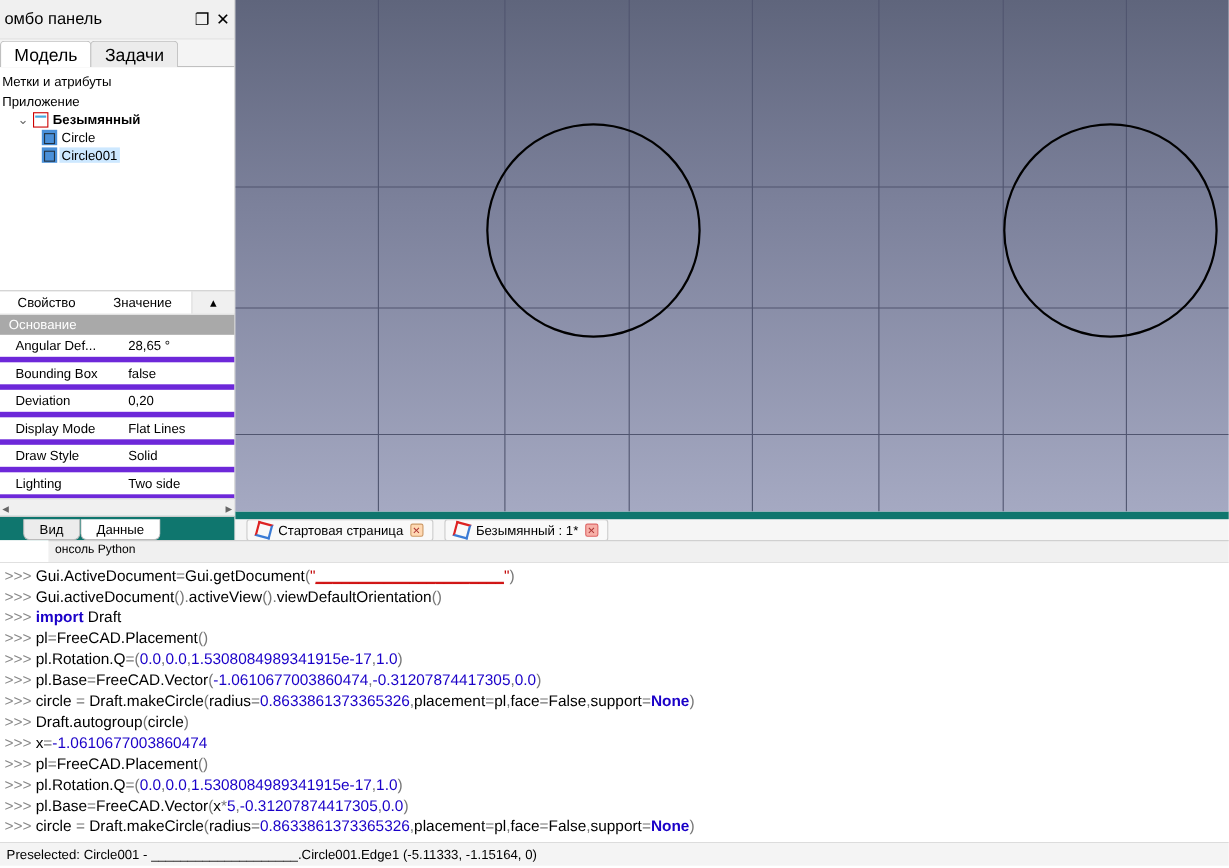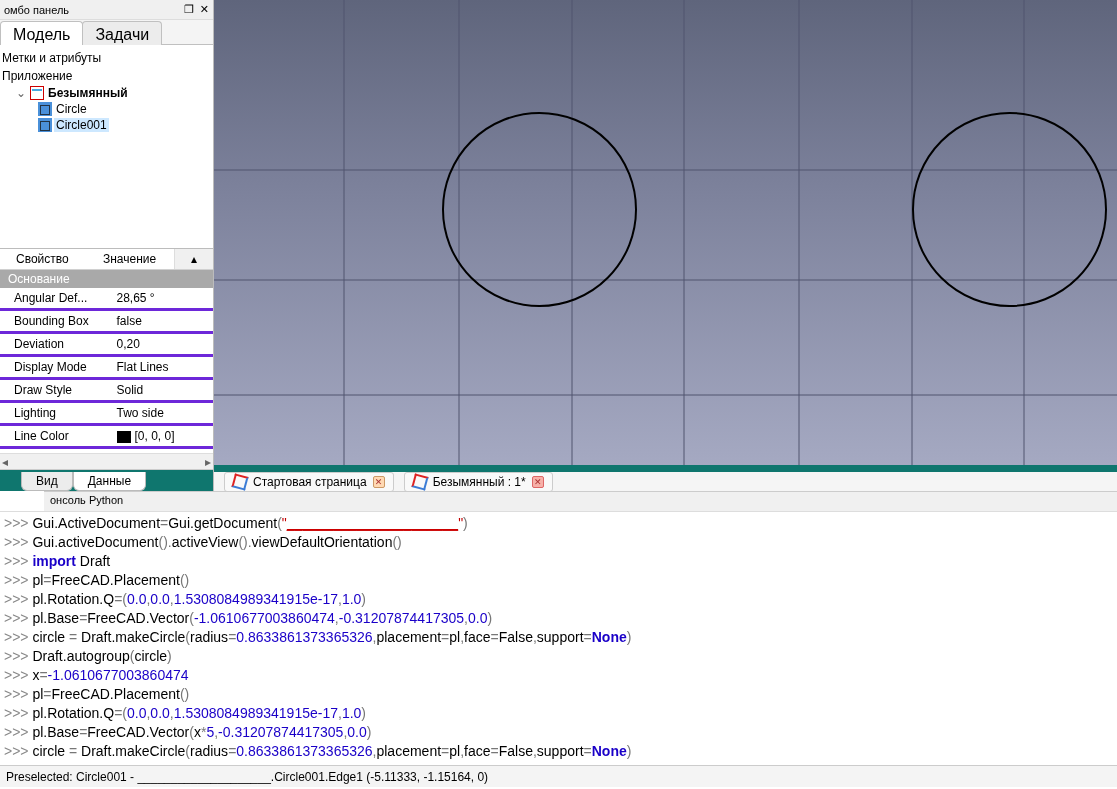--- a/index.html
+++ b/index.html
@@ -18,23 +18,23 @@
   
   .combo-panel {
     width: 214px;
     display: flex;
     flex-direction: column;
     border-right: 1px solid #bcbcbc;
     background: #f0f0f0;
   }
   .combo-title {
     display: flex; align-items: center; justify-content: space-between;
-    height: 20px; padding: 0 4px;
+    height: 36px; padding: 0 4px;
     background: #f0f0f0; border-bottom: 1px solid #ddd;
-    font-size: 11px;
+    font-size: 15px;
   }
   .combo-title .ctl { display: flex; gap: 6px; }
   .ctl span { cursor: pointer; }
   .panel-tabs {
     display: flex; height: 24px; background: #f4f4f4;
   }
   .panel-tab {
     padding: 4px 12px; border: 1px solid #c0c0c0; border-bottom: none;
     background: #fff; border-radius: 4px 4px 0 0; margin-right: -1px;
     font-size: 16px; position: relative; top: 1px;
@@ -62,21 +62,21 @@
     flex: 1; display: flex; flex-direction: column; border-top: 1px solid #bcbcbc;
     background: #fff; min-height: 0;
   }
   .prop-header { display: flex; border-bottom: 1px solid #d0d0d0; }
   .prop-header div { flex:1; padding: 3px 16px; background:#fff; font-size:12px; }
   .prop-header div.scrollcol { flex:0 0 16px; background:#f0f0f0; border-left:1px solid #ddd; }
   .prop-scroll { flex:1; overflow-y: scroll; }
   .prop-section {
     background:#a9a9a9; color:#fff; padding:2px 8px; font-weight:normal;
   }
-  .prop-row { display:flex; border-bottom:3px solid #6d28d9; }
+  .prop-row { display:flex; border-bottom:5px solid #6d28d9; }
   .prop-row div { flex:1; padding:3px 6px; }
   .prop-row div.k { padding-left:14px; }
   .prop-row div.v .sw { display:inline-block;width:14px;height:12px;background:#000;vertical-align:middle;margin-right:4px; }
   .hscroll { height:16px; background:#f0f0f0; border-top:1px solid #ddd; display:flex;align-items:center;justify-content:space-between;padding:0 2px;}
   .hscroll span { color:#666; }
 
   .bottom-tabs {
     display:flex; height:22px; background:#0f766e; border-top:1px solid #ccc;
     align-items:flex-end; padding-left:21px; gap:0;
   }

